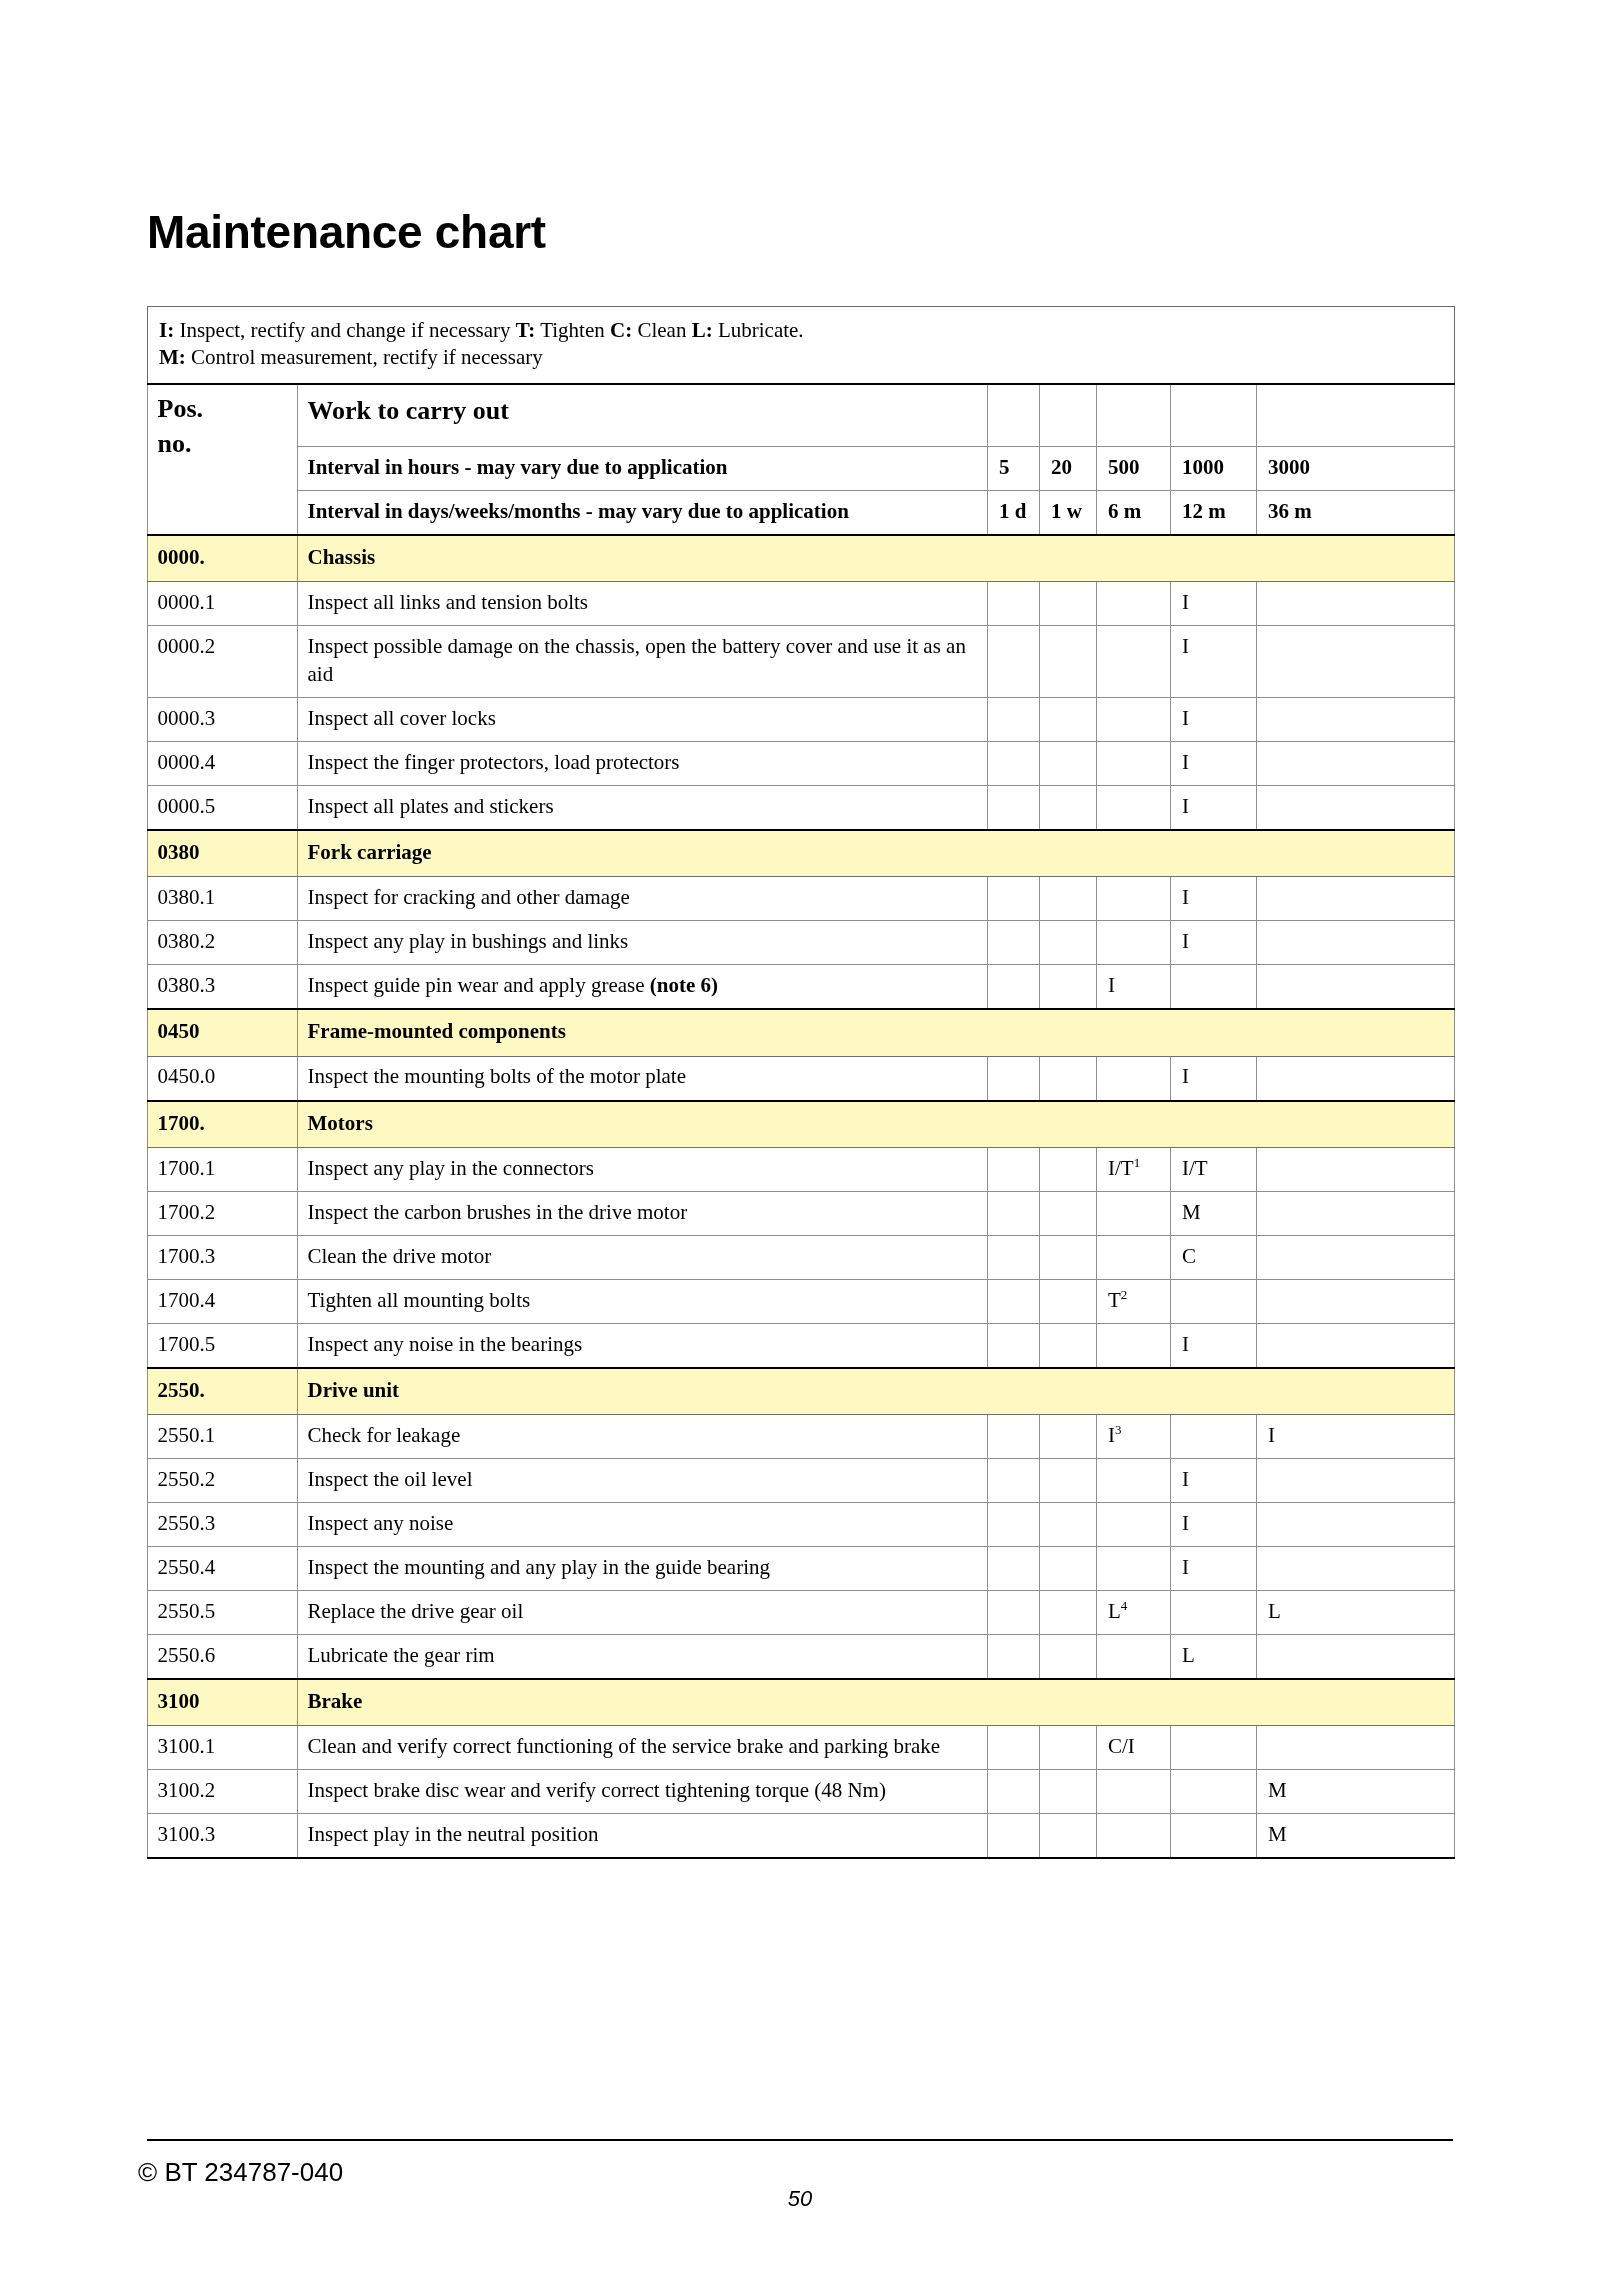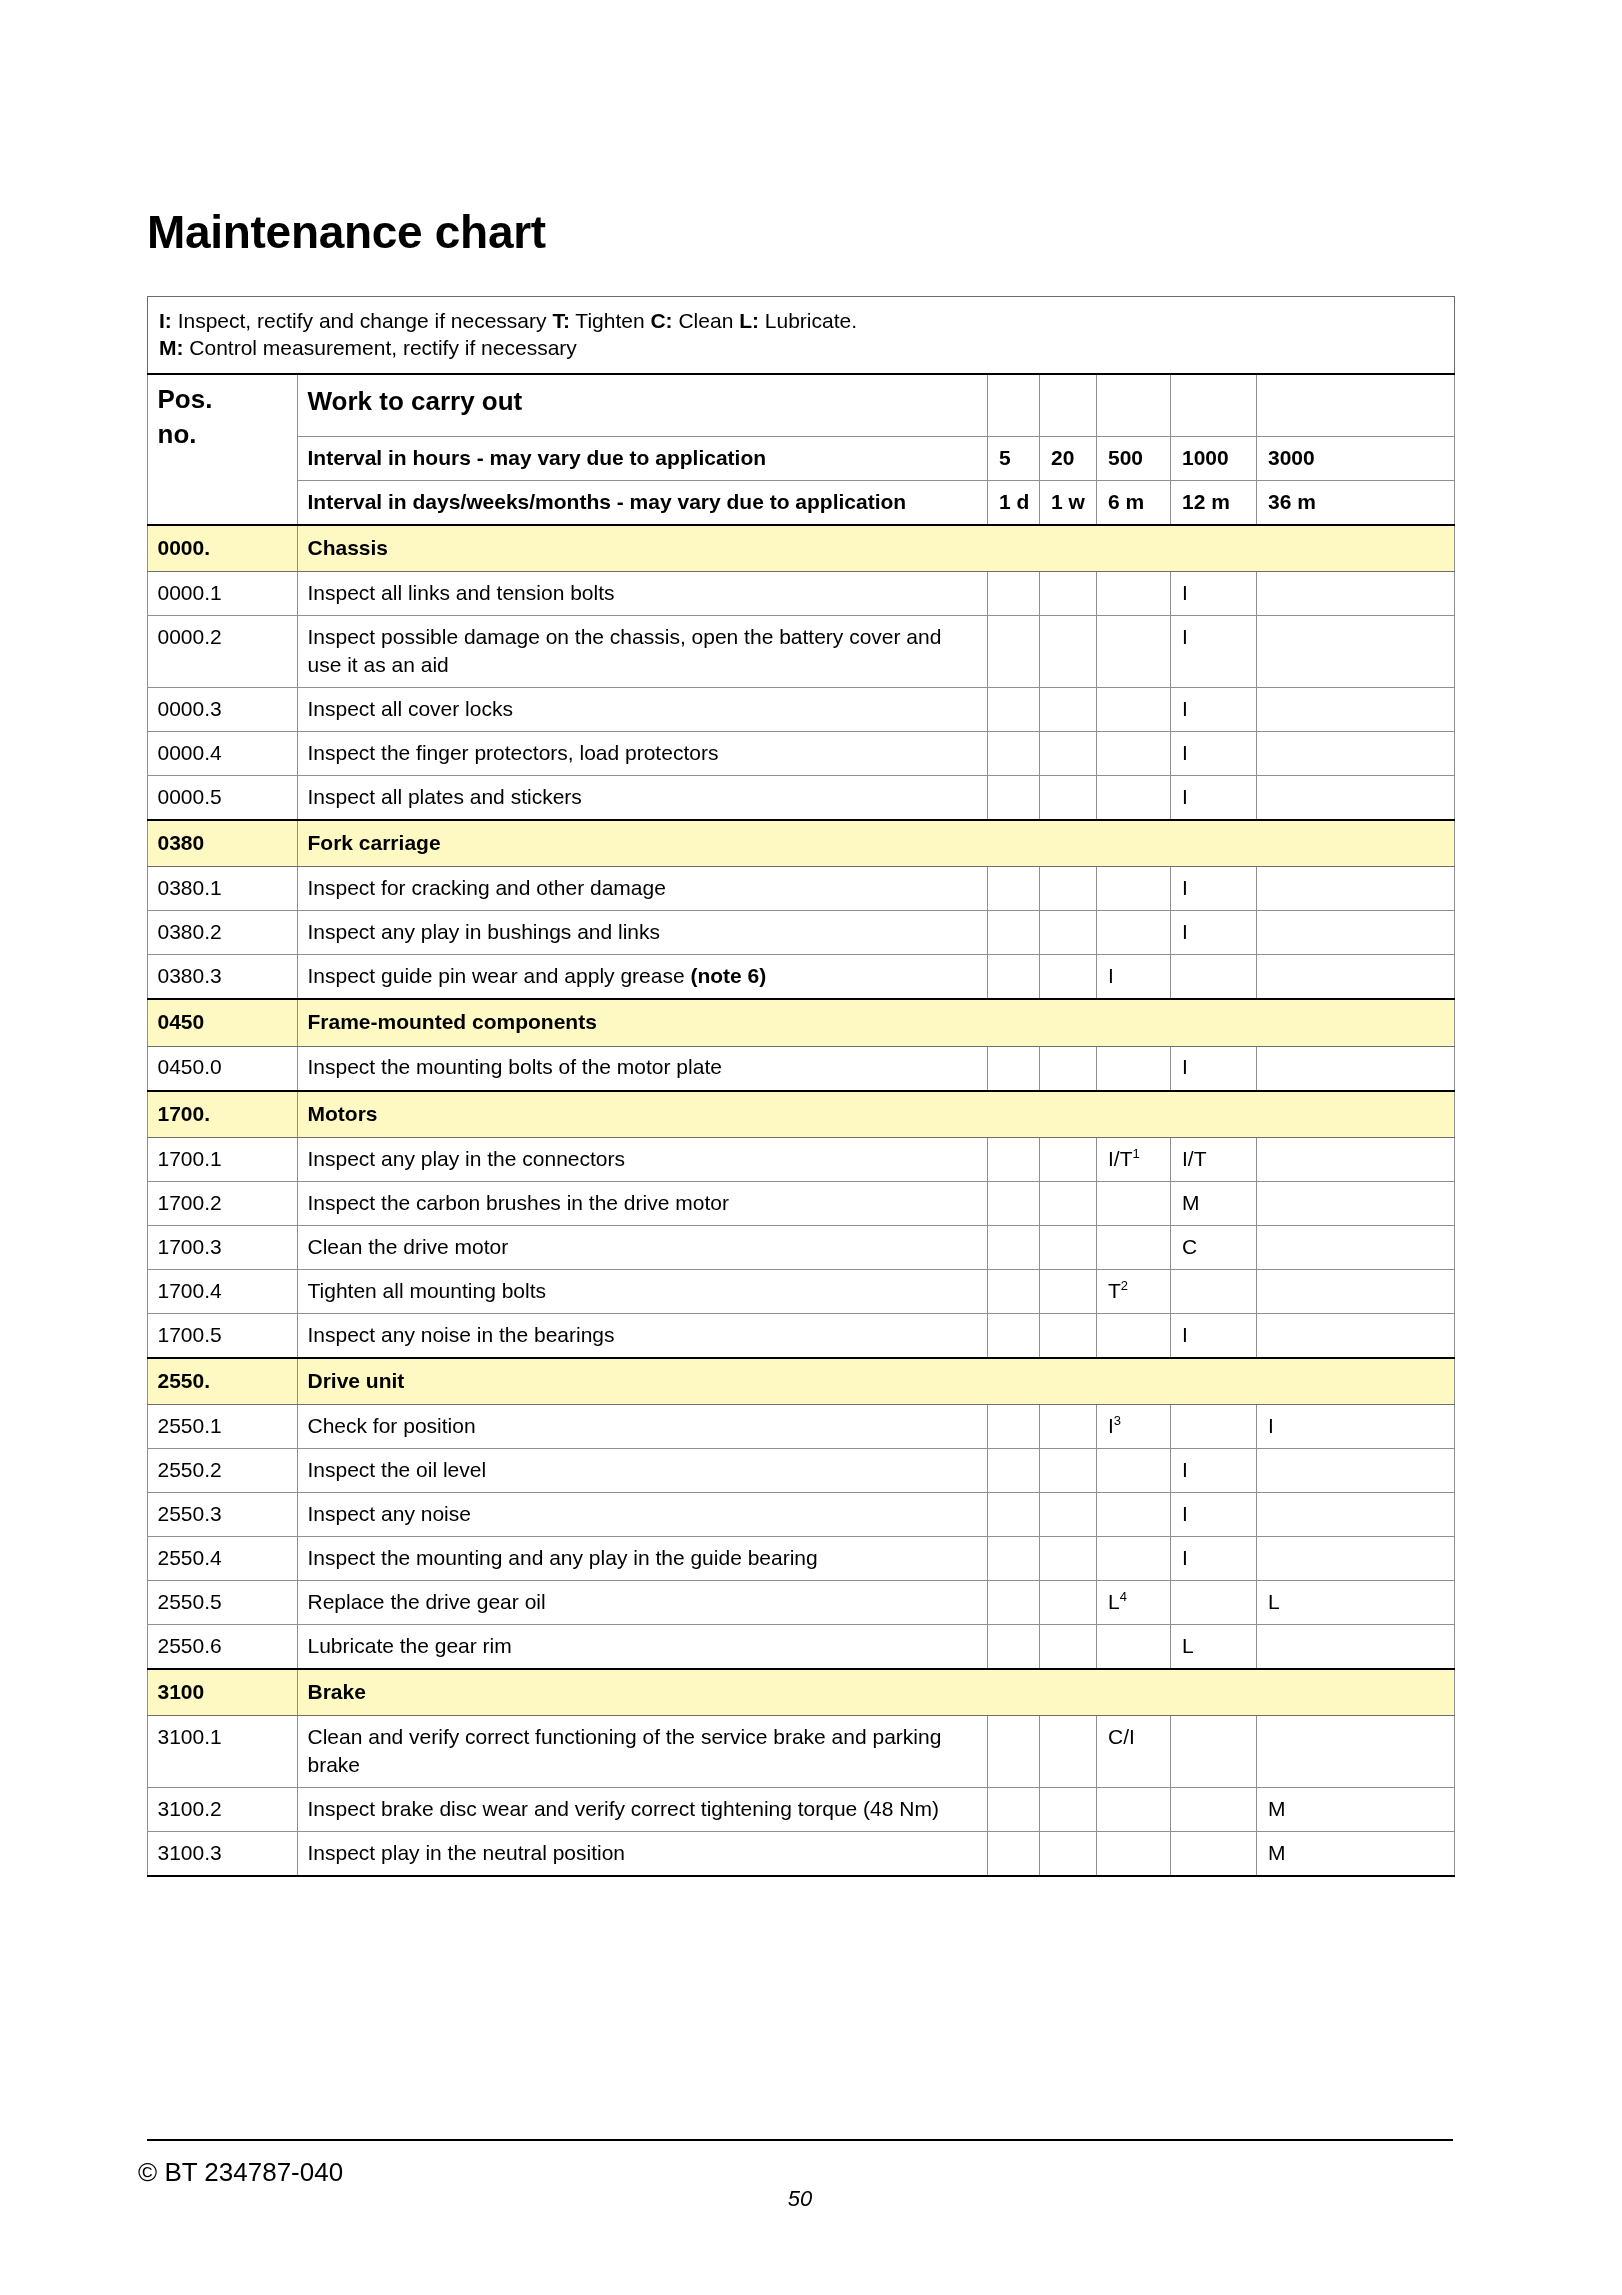--- a/index.html
+++ b/index.html
@@ -50,22 +50,23 @@
     top: 174px;
     font-size: 46px;
     font-weight: bold;
     letter-spacing: -0.3px;
   }
 
   
   .chart-wrap {
     position: absolute;
     left: 147px;
-    top: 296px;
-    width: 1306px;
+    top: 306px;
+    width: 1306px;
+    font-family: Liberation Serif, serif;
   }
   table.mtable {
     border-collapse: collapse;
     width: 1306px;
     table-layout: fixed;
     font-size: 21px;
   }
   table.mtable td {
     border: 0.7px solid #8f8f8f;
     padding: 6.8px 9.5px 8.2px 9.5px;
@@ -363,21 +364,21 @@
             <td class="mark"></td>
             <td class="mark">I</td>
             <td class="mark"></td>
           </tr>
           <tr class="section">
             <td>2550.</td>
             <td colspan="6">Drive unit</td>
           </tr>
           <tr class="datarow">
             <td>2550.1</td>
-            <td>Check for position</td>
+            <td>Check for leakage</td>
             <td class="mark"></td>
             <td class="mark"></td>
             <td class="mark">I<sup>3</sup></td>
             <td class="mark"></td>
             <td class="mark">I</td>
           </tr>
           <tr class="datarow">
             <td>2550.2</td>
             <td>Inspect the oil level</td>
             <td class="mark"></td>

